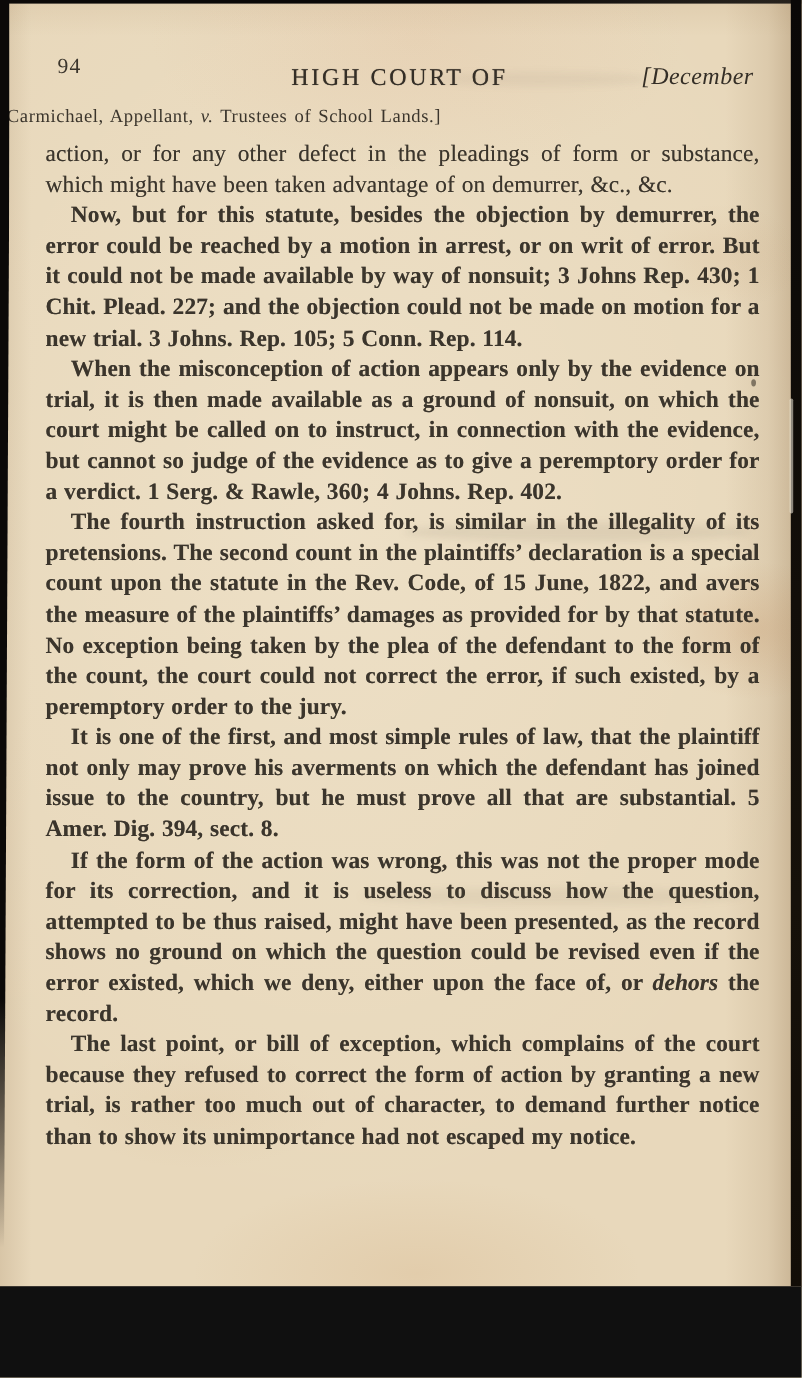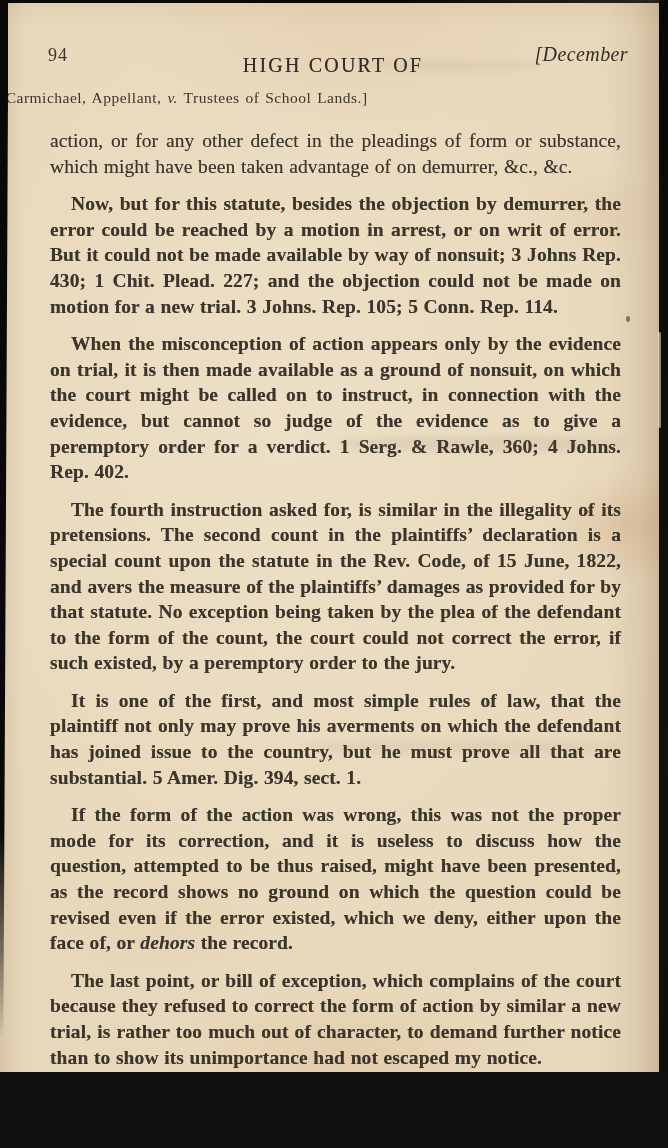--- a/index.html
+++ b/index.html
@@ -67,40 +67,40 @@
   .page-number {
     position: absolute; left: 10px; top: 3px;
     font-size: 18px; letter-spacing: 1px;
   }
   .running-title {
     position: absolute; left: 0; right: 0; top: 0; text-align: center;
     font-size: 20px; letter-spacing: 2.2px;
     color: #342e26; text-shadow: 0 0 0.6px rgba(52,46,38,0.7); margin-top: 12px;
   }
   .issue-label {
-    position: absolute; right: 0; top: 1px;
+    position: absolute; right: 0; top: 11px;
     font-style: italic; font-size: 20px; letter-spacing: 0.4px;
     color: #342e26;
   }
   
   .case-caption {
     position: absolute; top: 89px; left: 0; width: 100%;
     text-align: left; font-size: 15.5px; letter-spacing: 0.5px;
     color: #3b352c; word-spacing: 1.5px;
   }
   
   .body-text {
     position: absolute; left: 38px; top: 116px; width: 595px;
     font-size: 19.5px; line-height: 25.6px;
     text-align: justify;
     color: #3b352c;
     word-spacing: 0.6px; letter-spacing: 0.1px;
     text-shadow: 0 0 0.5px rgba(59,53,44,0.55);
   }
-  .body-text p { margin: 12px; }
+  .body-text p { margin: 0; }
   .body-text p.indent { text-indent: 21px; font-weight: bold; }
   .it { font-style: italic; }
 </style>
 </head>
 <body>
 
 <div class="page">
 
   <header class="running-head">
     <span class="page-number">94</span>
@@ -108,23 +108,23 @@
     <span class="issue-label">[December</span>
   </header>
 
   <div class="case-caption"><span>[Carmichael, Appellant, </span><span class="it">v.</span><span> Trustees of School Lands.]</span></div>
 
   <main class="body-text">
       <p class=""><span>action, or for any other defect in the pleadings of form or substance, which might have been taken advantage of on demurrer, &amp;c., &amp;c.</span></p>
       <p class="indent"><span>Now, but for this statute, besides the objection by demurrer, the error could be reached by a motion in arrest, or on writ of error. But it could not be made available by way of nonsuit; 3 Johns Rep. 430; 1 Chit. Plead. 227; and the objection could not be made on motion for a new trial. 3 Johns. Rep. 105; 5 Conn. Rep. 114.</span></p>
       <p class="indent"><span>When the misconception of action appears only by the evidence on trial, it is then made available as a ground of nonsuit, on which the court might be called on to instruct, in connection with the evidence, but cannot so judge of the evidence as to give a peremptory order for a verdict.  1 Serg. &amp; Rawle, 360; 4 Johns. Rep. 402.</span></p>
       <p class="indent"><span>The fourth instruction asked for, is similar in the illegality of its pretensions.  The second count in the plaintiffs’ declaration is a special count upon the statute in the Rev. Code, of 15 June, 1822, and avers the measure of the plaintiffs’ damages as provided for by that statute.  No exception being taken by the plea of the defendant to the form of the count, the court could not correct the error, if such existed, by a peremptory order to the jury.</span></p>
-      <p class="indent"><span>It is one of the first, and most simple rules of law, that the plaintiff not only may prove his averments on which the defendant has joined issue to the country, but he must prove all that are substantial. 5 Amer. Dig. 394, sect. 1.</span></p>
+      <p class="indent"><span>It is one of the first, and most simple rules of law, that the plaintiff not only may prove his averments on which the defendant has joined issue to the country, but he must prove all that are substantial. 5 Amer. Dig. 394, sect. 8.</span></p>
       <p class="indent"><span>If the form of the action was wrong, this was not the proper mode for its correction, and it is useless to discuss how the question, attempted to be thus raised, might have been presented, as the record shows no ground on which the question could be revised even if the error existed, which we deny, either upon the face of, or </span><span class="it">dehors</span><span> the record.</span></p>
-      <p class="indent"><span>The last point, or bill of exception, which complains of the court because they refused to correct the form of action by similar a new trial, is rather too much out of character, to demand further notice than to show its unimportance had not escaped my notice.</span></p>
+      <p class="indent"><span>The last point, or bill of exception, which complains of the court because they refused to correct the form of action by granting a new trial, is rather too much out of character, to demand further notice than to show its unimportance had not escaped my notice.</span></p>
     </main>
 
   <div class="smear s1"></div>
   <div class="smear s2"></div>
   <div class="smear s3"></div>
   <div class="smear s4"></div>
   <div class="speck k1"></div>
   <div class="speck k2"></div>
   <div class="edge-top"></div>
   <div class="edge-left"></div>

